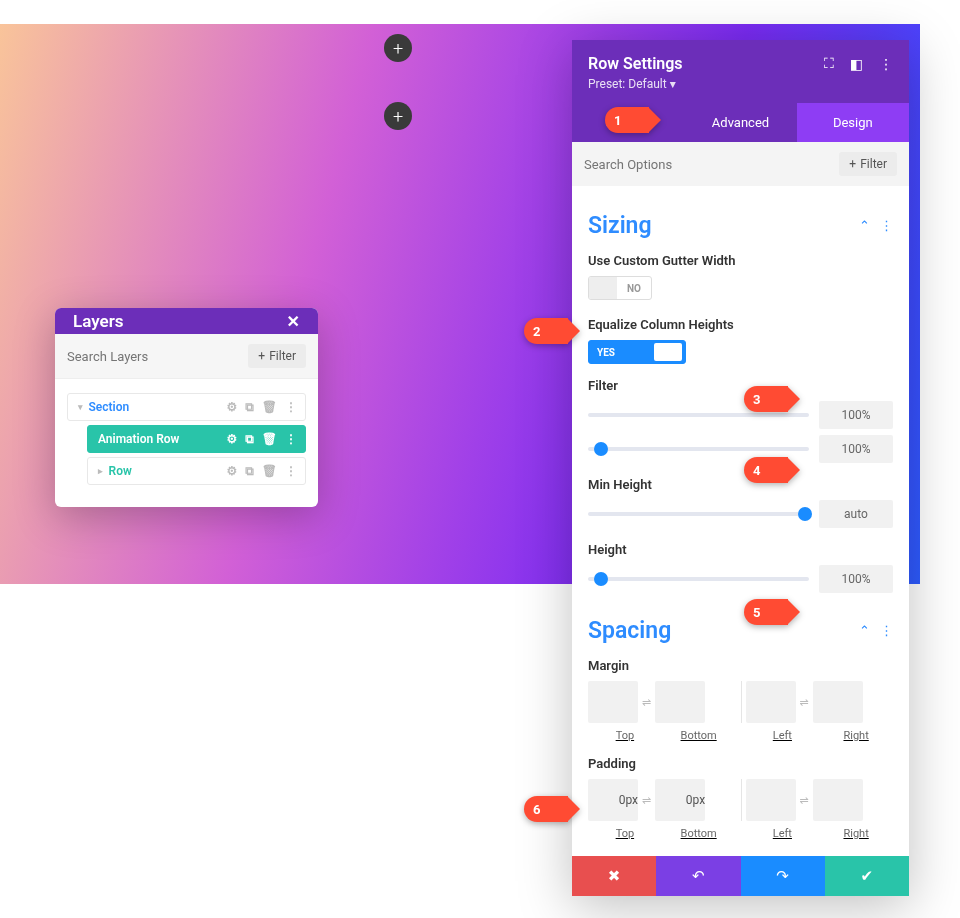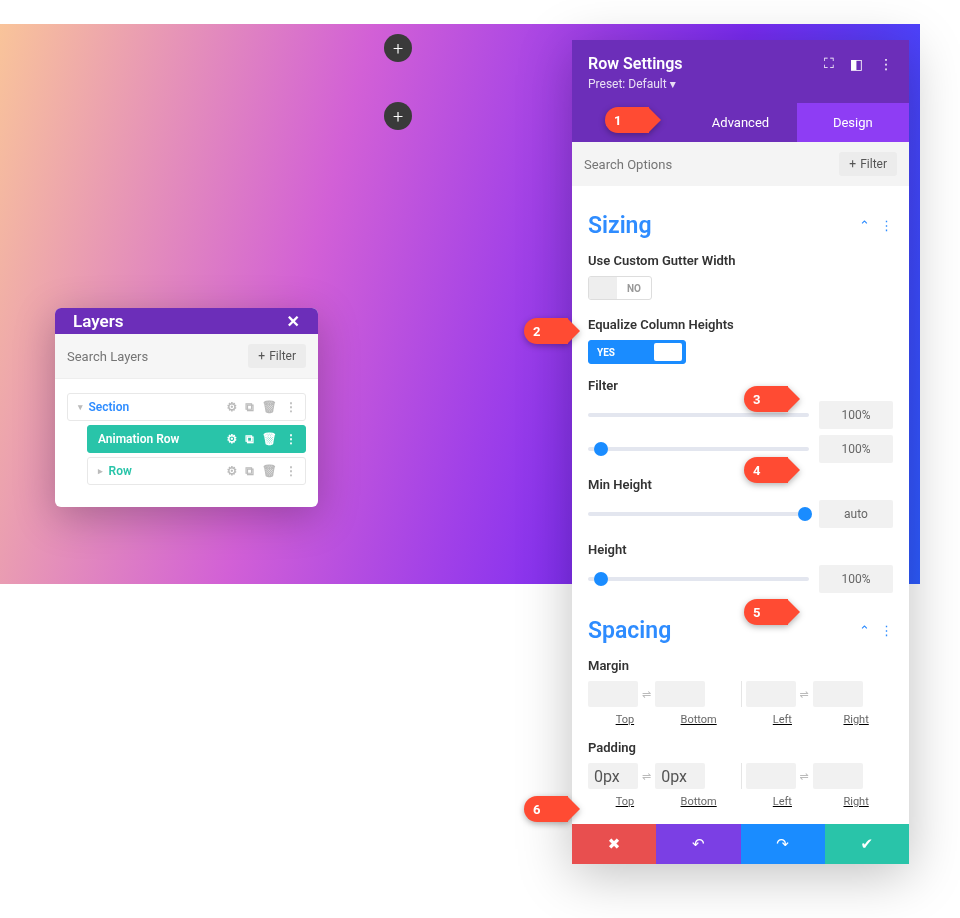--- a/index.html
+++ b/index.html
@@ -118,22 +118,22 @@
   }
   .slider-val {
     width: 74px; height: 28px; background: #f1f1f1; border: none; text-align: center;
     font-size: 12px; color: #666; border-radius: 2px;
   }
 
   .spacing-grid { display: flex; gap: 10px; margin-top: 6px; }
   .spacing-pair { display: flex; align-items: center; gap: 4px; flex: 1; position: relative; }
   .spacing-pair .sep { position: absolute; right: -6px; top: 0; bottom: 0; width: 1px; background: #e5e5e5; }
   .sp-input {
-    width: 50px; height: 26px; background: #f1f1f1; border: none; font-size: 16px; color: #555;
-    text-align: left; padding-left: 6px; border-radius: 2px;
+    width: 50px; height: 42px; background: #f1f1f1; border: none; font-size: 12px; color: #555;
+    text-align: right; padding-left: 6px; border-radius: 2px;
   }
   .link-icon { color: #bbb; font-size: 11px; }
   .sp-labels { display: flex; margin-top: 6px; gap: 10px; text-decoration: underline; }
   .sp-labels > div { flex: 1; display: flex; }
   .sp-labels span { flex: 1; font-size: 11px; color: #666; text-align: center; }
 
   .bottom-bar { display: flex; height: 40px; }
   .bb-btn { flex: 1; display: flex; align-items: center; justify-content: center; color: #fff; font-size: 15px; cursor: pointer; }
   .bb-cancel { background: #e84f4f; }
   .bb-undo { background: #7b3fe4; }

